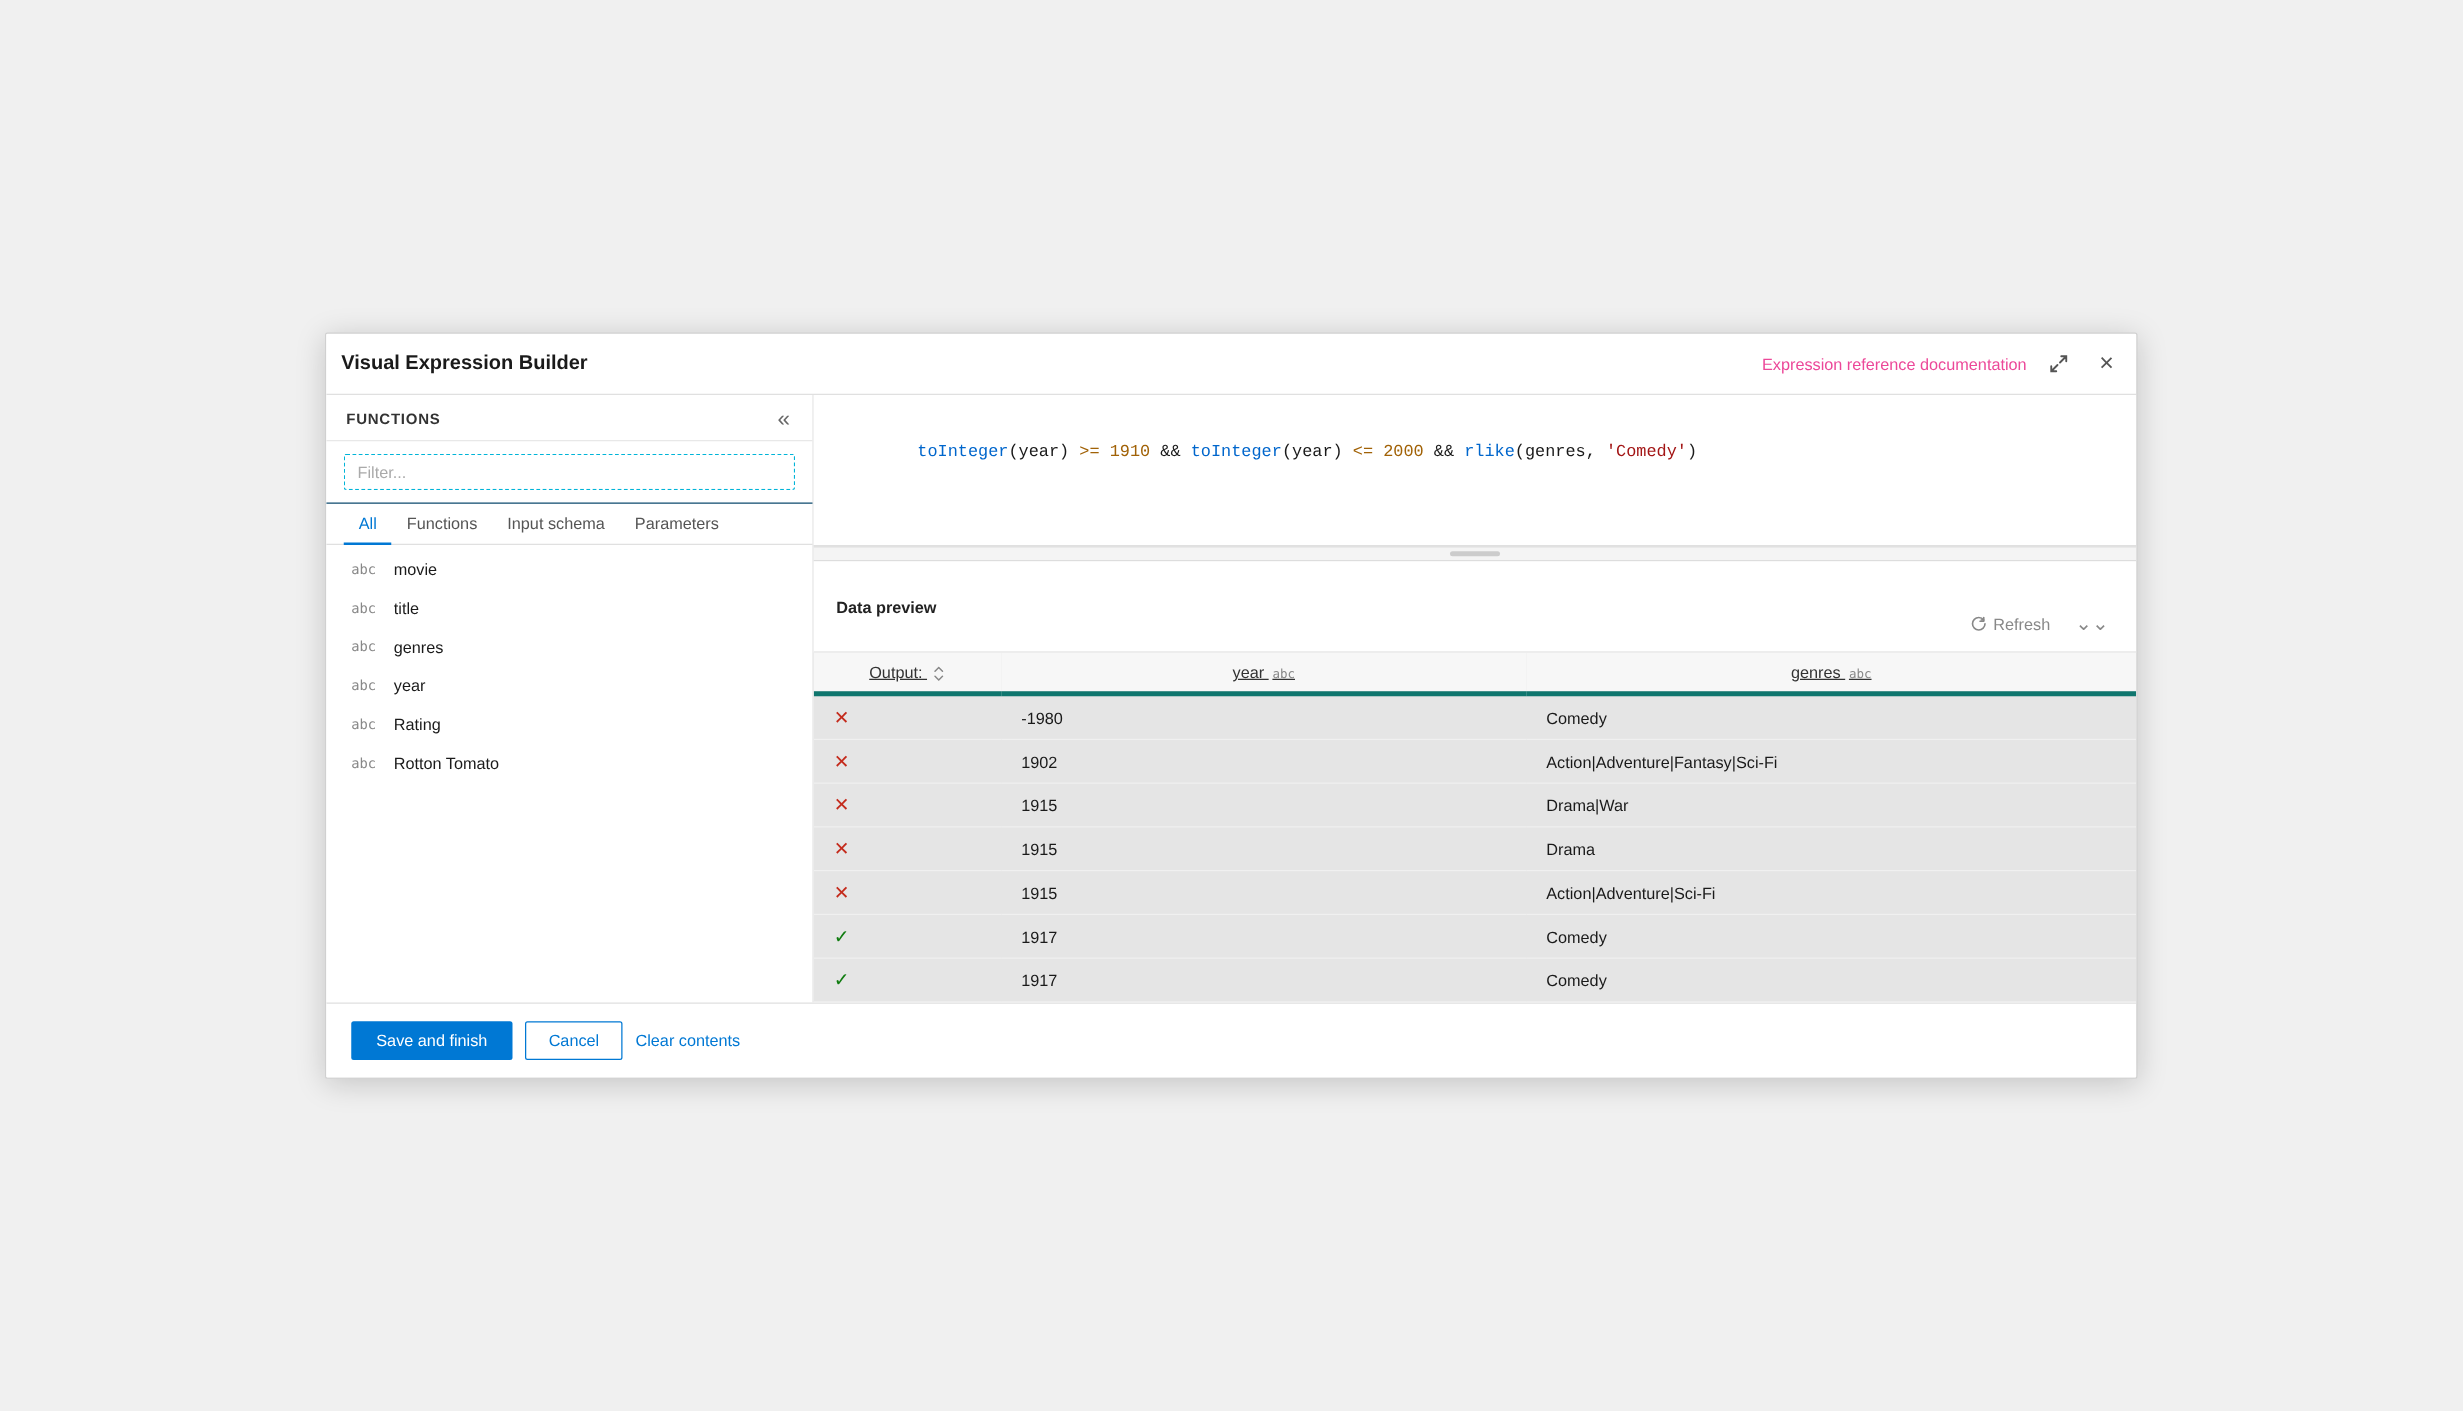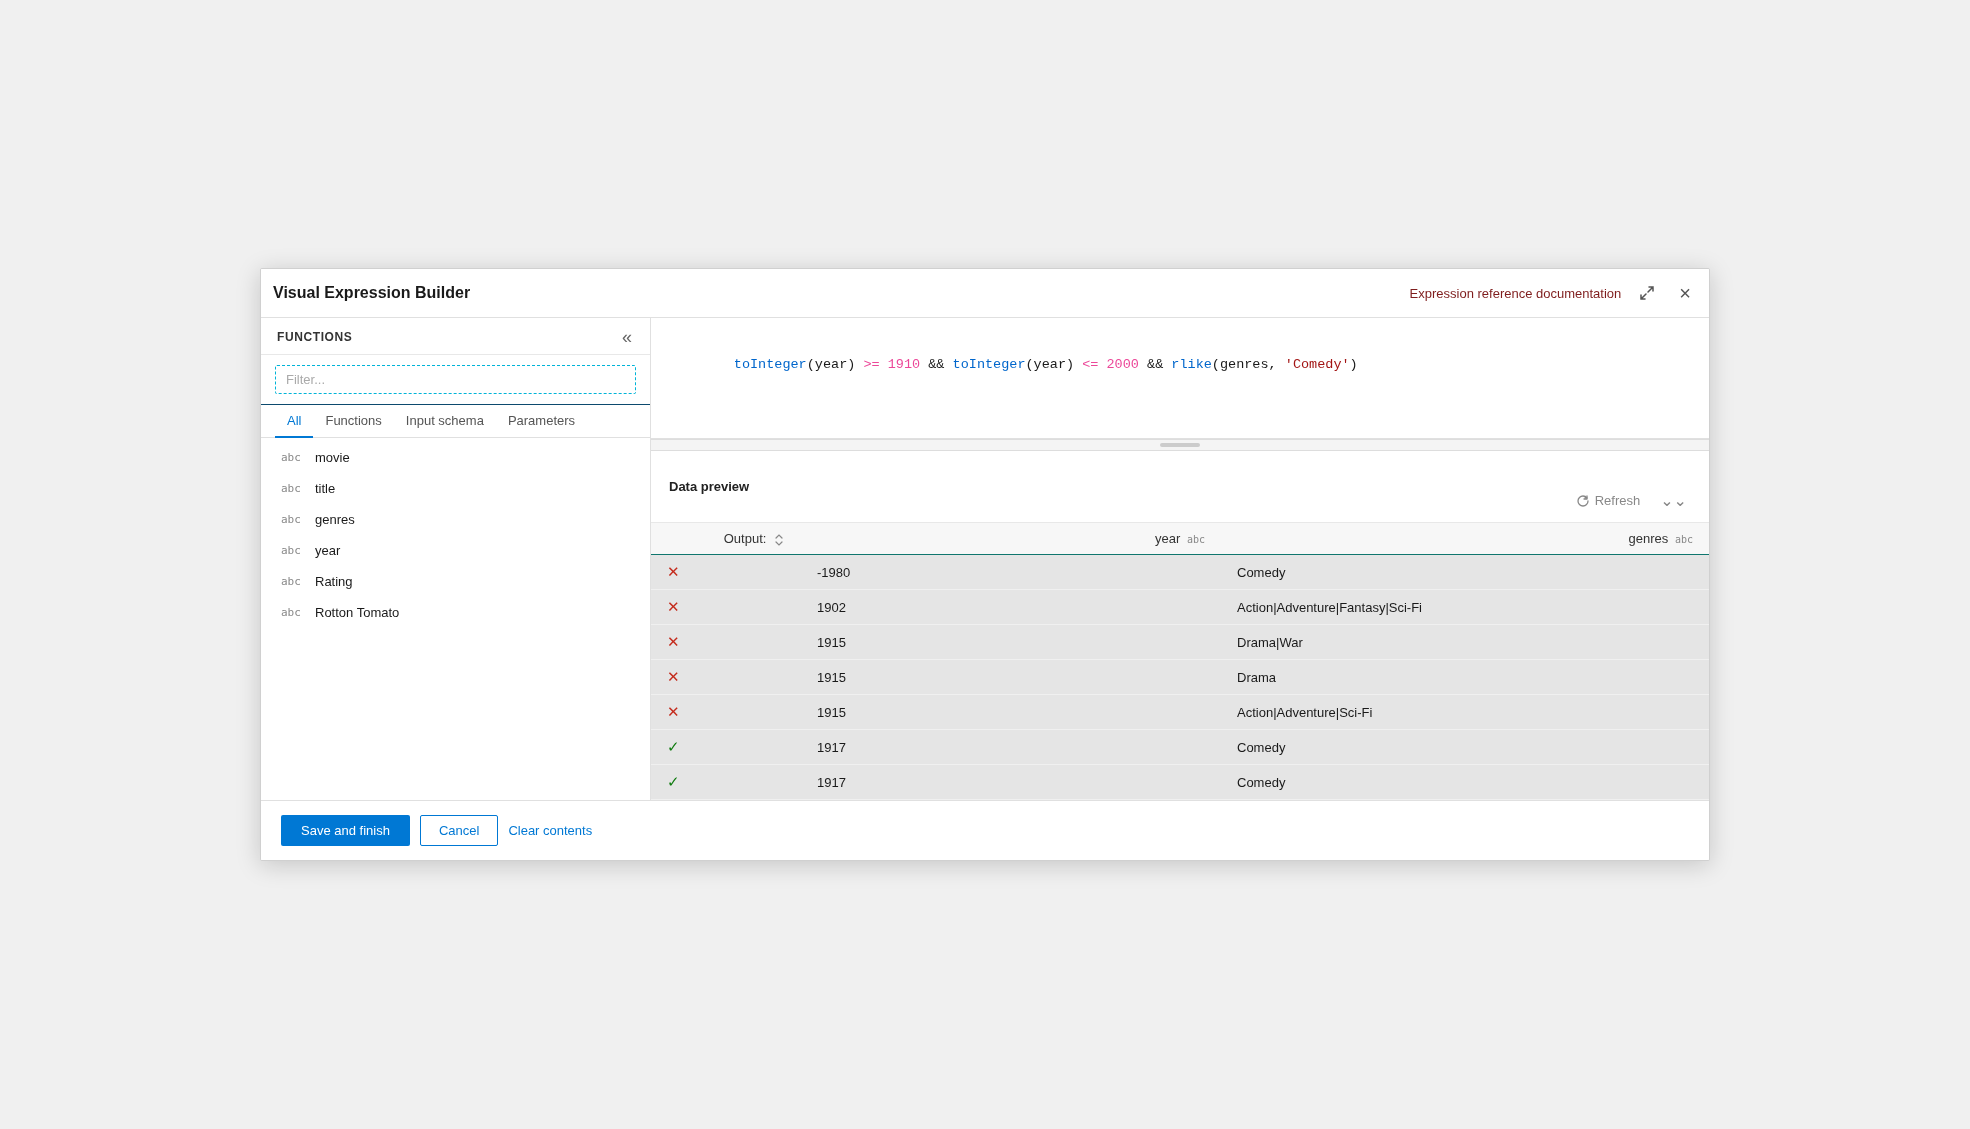--- a/index.html
+++ b/index.html
@@ -35,21 +35,21 @@
       font-size: 16px;
       font-weight: 600;
       color: #1a1a1a;
     }
     .header-right {
       display: flex;
       align-items: center;
       gap: 12px;
     }
     .doc-link {
-      color: #7f1d1d;
+      color: #ec4899;
       text-decoration: none;
       font-size: 13px;
       cursor: pointer;
     }
     .icon-btn {
       background: none;
       border: none;
       cursor: pointer;
       color: #555;
       font-size: 16px;
@@ -167,21 +167,21 @@
       line-height: 1.6;
       white-space: pre-wrap;
       word-break: break-all;
       background: #fff;
       border: none;
       outline: none;
       overflow-y: auto;
       min-height: 120px;
     }
     .expr-blue { color: #0066cc; font-weight: 500; }
-    .expr-green { color: #ec4899; }
+    .expr-green { color: #a16207; }
     .expr-red { color: #a31515; }
     .expr-default { color: #1a1a1a; }
     
     .divider-row {
       display: flex;
       align-items: center;
       justify-content: center;
       height: 12px;
       background: #f4f4f4;
       border-top: 1px solid #ddd;
@@ -245,27 +245,28 @@
       max-height: 280px;
     }
     .preview-table {
       width: 100%;
       border-collapse: collapse;
       font-size: 13px;
     }
     .preview-table th {
       background: #f7f7f7;
       padding: 8px 16px;
-      text-align: right;
+      text-align: center;
       font-weight: 500;
       color: #333;
-      border-bottom: 1px solid #0f766e;
+      border-bottom: 4px solid #0f766e;
       white-space: nowrap;
       position: sticky;
       top: 0;
+      text-decoration: underline;
     }
     .preview-table td {
       padding: 8px 16px;
       border-bottom: 1px solid #f0f0f0;
       color: #1a1a1a;
     }
     .th-type {
       font-size: 10px;
       color: #888;
       font-weight: 400;

